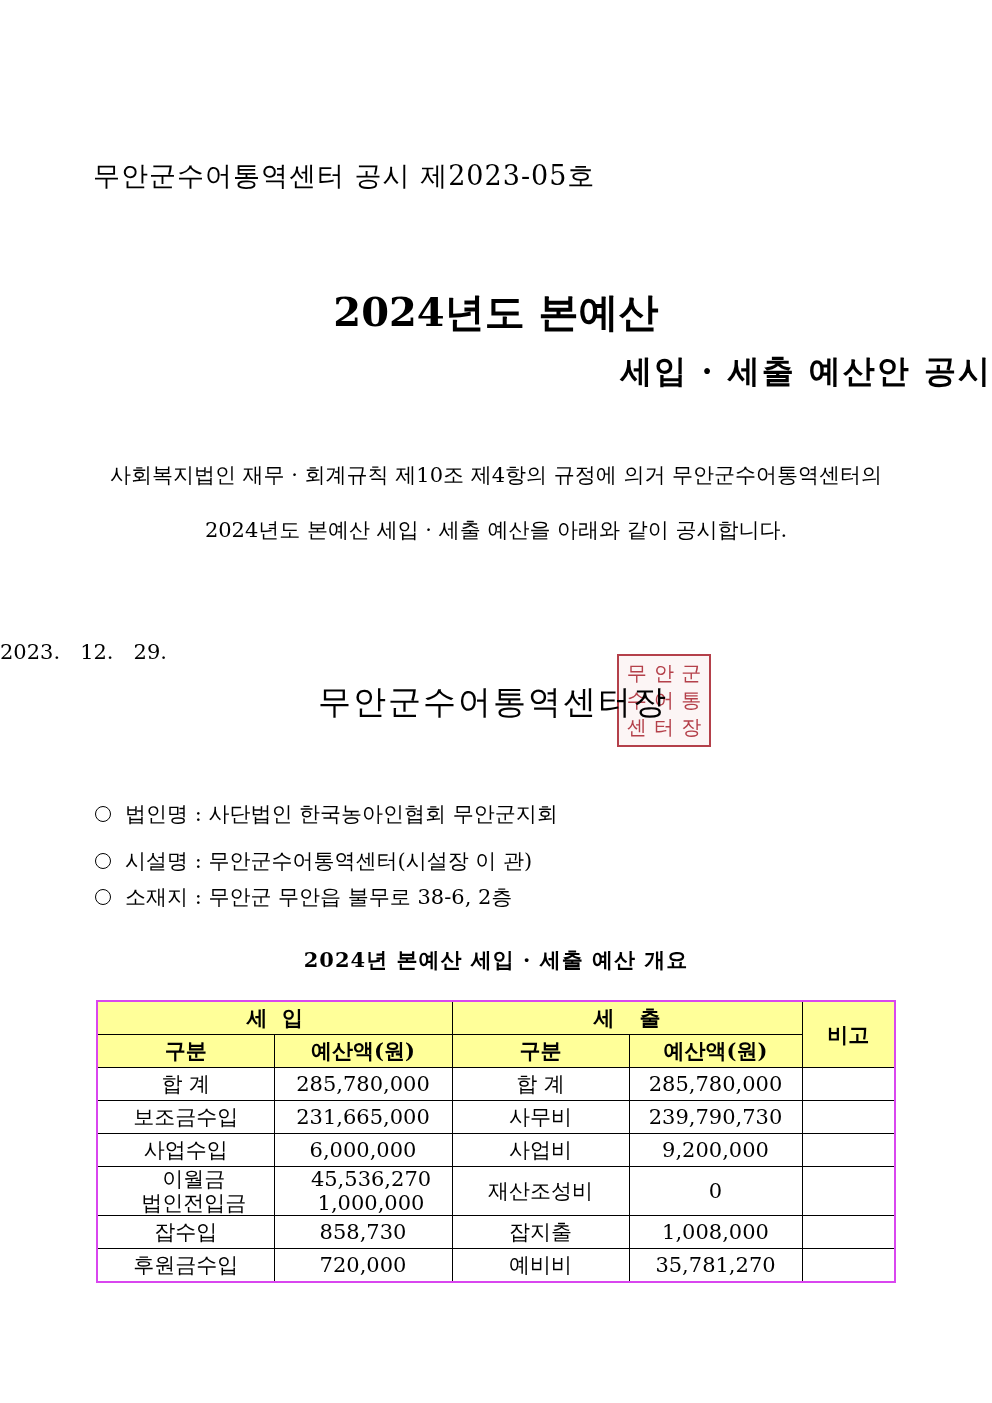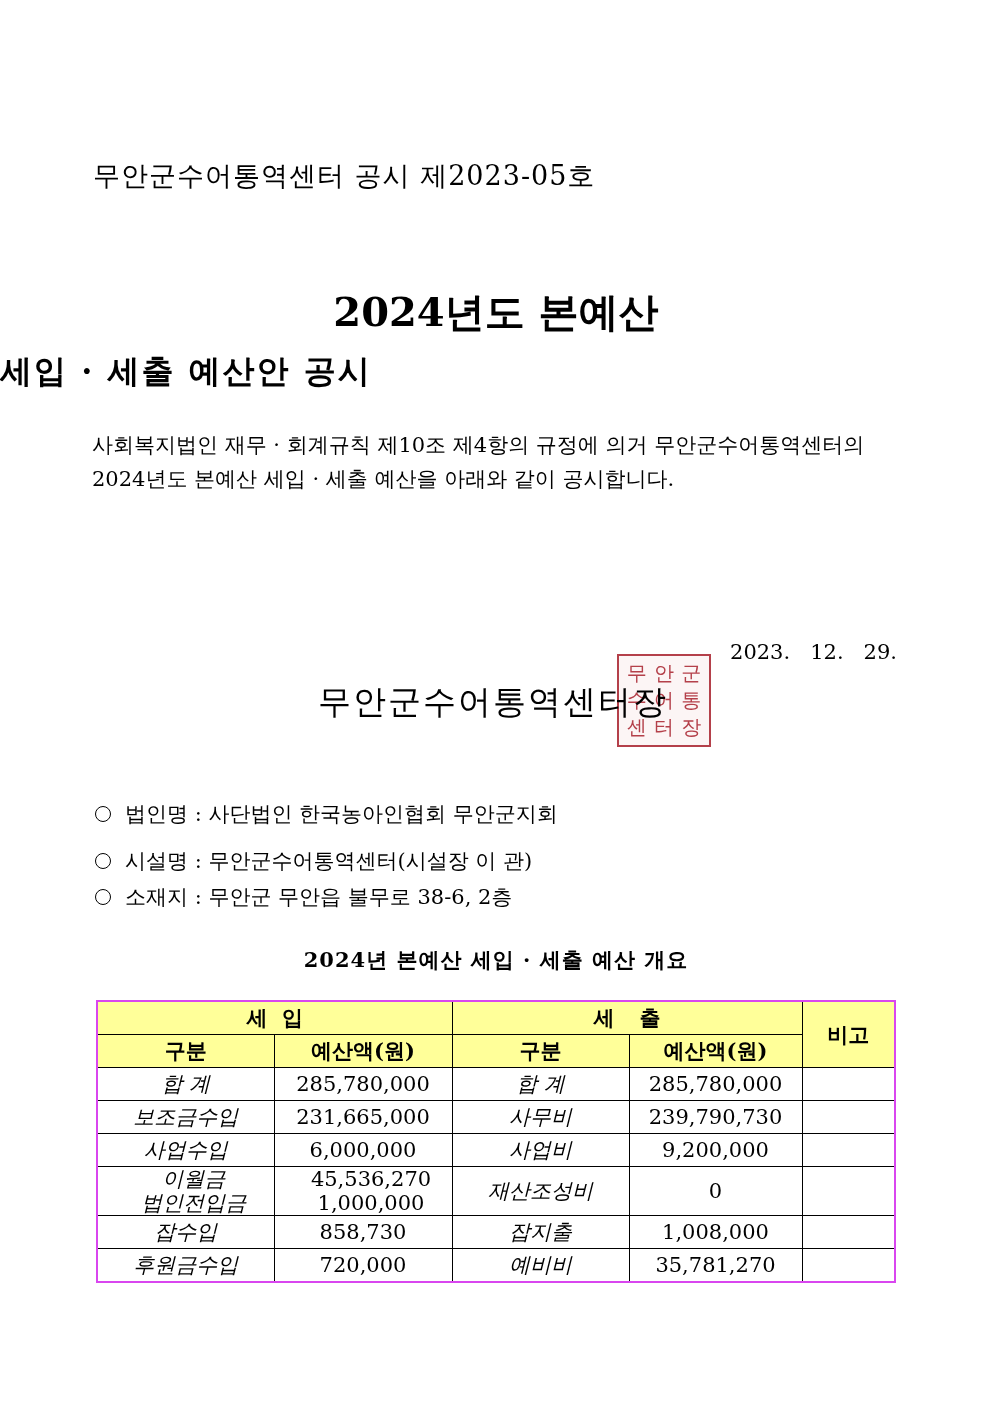--- a/index.html
+++ b/index.html
@@ -1,36 +1,36 @@
 <!DOCTYPE html>
 <html><head>
 <meta charset="utf-8">
 <style>
   html, body { margin: 0; padding: 0; background: #ffffff; }
   body { width: 992px; height: 1403px; position: relative; overflow: hidden;
          font-family: "DejaVu Serif", "Liberation Serif", serif; color: #000; }
   .abs { position: absolute; }
   .notice-no { left: 93px; top: 158px; font-size: 27px; letter-spacing: 1px; white-space: nowrap; }
   .title1 { left: 0; width: 992px; top: 285px; text-align: center; font-size: 40px; font-weight: bold; white-space: nowrap; }
-  .title2 { left: 0; width: 992px; top: 350px; text-align: left; font-size: 32px; font-weight: bold; letter-spacing: 2px; white-space: nowrap; }
-  .body-text { left: 92px; width: 808px; top: 428px; text-align: left; font-size: 21px; line-height: 34px; }
-  .date { left: 0; width: 897px; top: 640px; text-align: right; font-size: 21px; white-space: pre; }
+  .title2 { left: 0; width: 992px; top: 350px; text-align: right; font-size: 32px; font-weight: bold; letter-spacing: 2px; white-space: nowrap; }
+  .body-text { left: 92px; width: 808px; top: 448px; text-align: center; font-size: 21px; line-height: 55px; }
+  .date { left: 0; width: 897px; top: 640px; text-align: left; font-size: 21px; white-space: pre; }
   .signer { left: 318px; top: 680px; font-size: 33px; letter-spacing: 2px; white-space: nowrap; z-index: 2; }
   .seal { left: 617px; top: 654px; width: 94px; height: 93px; border: 2px solid #b4404a; box-sizing: border-box;
           background: rgba(250,235,236,0.5); z-index: 1; display: grid; grid-template-columns: repeat(3, 1fr);
           grid-template-rows: repeat(3, 1fr); padding: 4px; }
   .seal span { color: #b4404a; font-size: 20px; text-align: center; line-height: 27px; font-family: "DejaVu Sans", sans-serif; }
   .info { left: 95px; font-size: 21px; white-space: nowrap; }
   .info .bullet { display: inline-block; width: 14px; height: 14px; border: 1.5px solid #000; border-radius: 50%; margin-right: 14px; vertical-align: -1px; }
   .table-title { left: 0; width: 992px; top: 946px; text-align: center; font-size: 21px; font-weight: bold; letter-spacing: 1px; white-space: nowrap; }
   table.budget { position: absolute; left: 96px; top: 1000px; width: 800px; border-collapse: collapse; font-size: 21px;
                  border: 2px solid #d946ef; }
   table.budget td, table.budget th { border: 1px solid #000; padding: 0 2px; height: 32px; }
   table.budget th { background: #ffff99; font-weight: bold; text-align: center; }
-  table.budget td.label { text-align: center; font-style: italic; }
+  table.budget td.label { text-align: center; }
   table.budget td.amt { text-align: center; padding-right: 2px; }
   table.budget td.sub { height: 24px; line-height: 24px; padding-left: 18px; }
 </style>
 </head>
 <body>
 
 <div class="abs notice-no">무안군수어통역센터  공시  제2023-05호</div>
 
 <div class="abs title1">2024년도 본예산</div>
 <div class="abs title2">세입 · 세출 예산안 공시</div>

